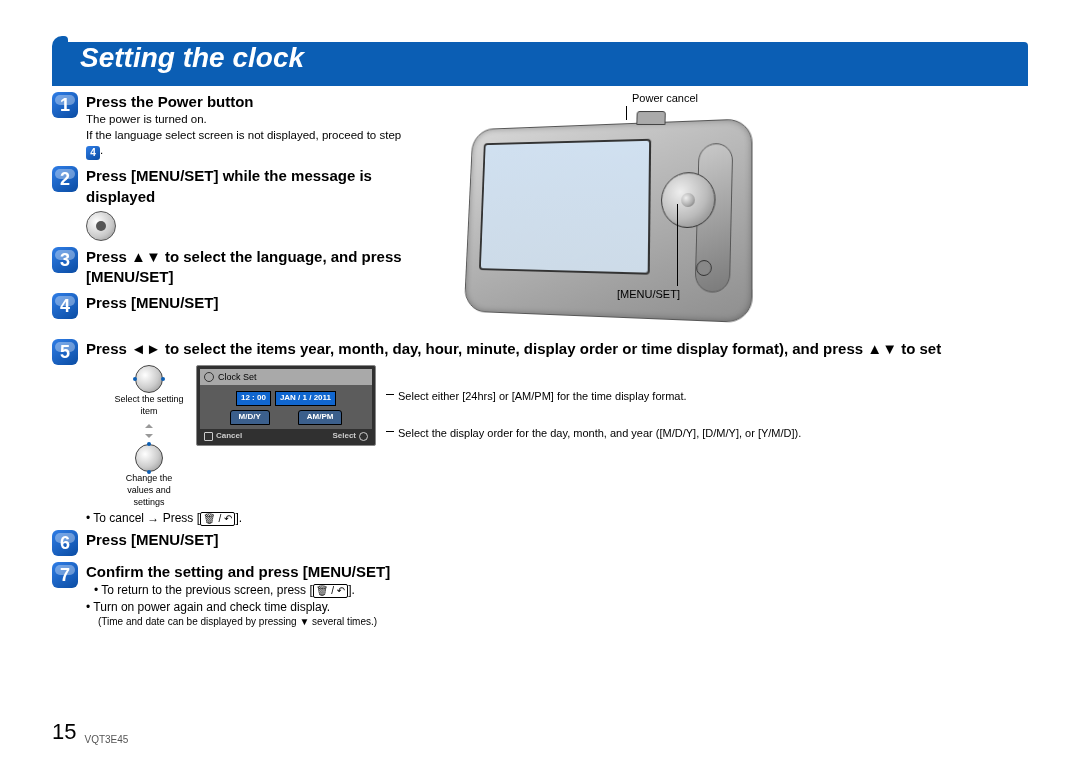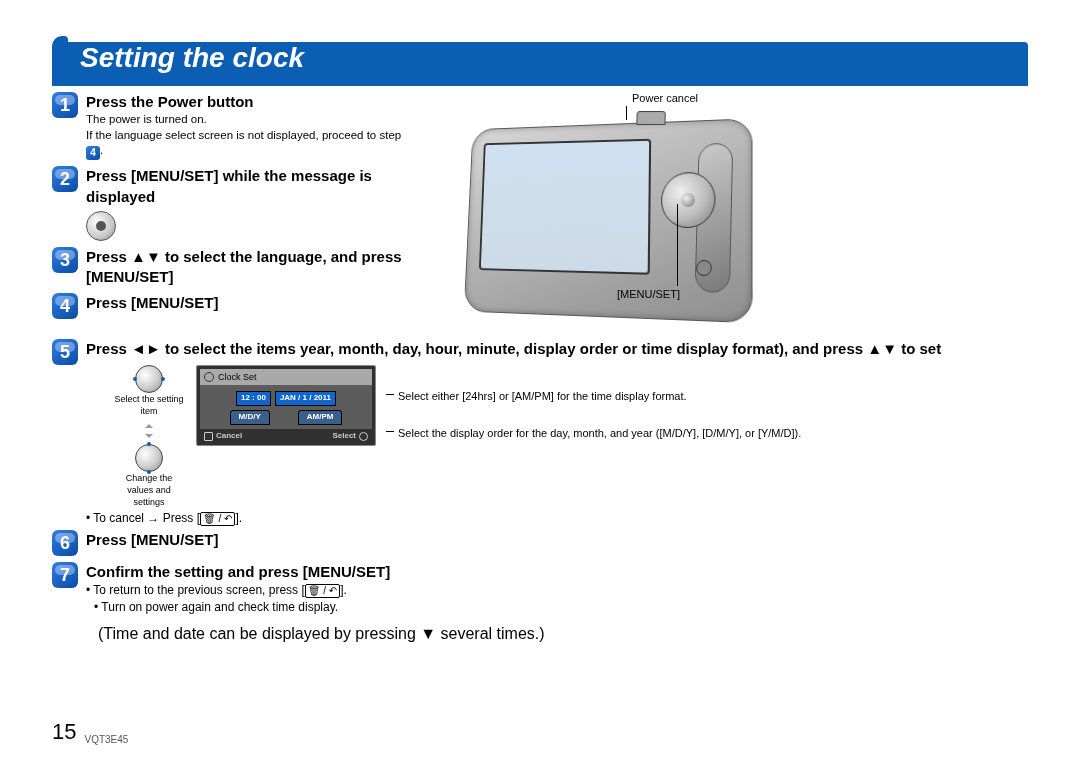--- a/index.html
+++ b/index.html
@@ -230,21 +230,21 @@
   .notes5{font-size:11px;line-height:1.3;}
   .notes5 .led{
     position:relative;padding-left:12px;
   }
   .notes5 .led::before{
     content:"";position:absolute;left:0;top:5px;width:8px;height:1px;background:#000;
   }
 
   .bullet{font-size:12px;margin-left:30px;}
   .bullet::before{content:"• ";}
-  .indent{font-size:16px;margin-left:42px;margin-top:8px;}
+  .indent{font-size:10px;margin-left:42px;}
   .trashback{
     display:inline-block;border:1px solid #000;border-radius:2px;
     padding:0 2px;font-size:10px;line-height:12px;vertical-align:0;
   }
 
   .page-footer{
     position:absolute;left:52px;bottom:20px;
     display:flex;align-items:flex-end;gap:8px;
   }
   .page-num{font-size:22px;color:#000;}
@@ -385,24 +385,24 @@
       <div class="num">6</div>
       <div class="step-body">
           <div class="step-head">Press [MENU/SET]</div>
         </div>
     </div>
 
     <div class="step">
       <div class="num">7</div>
       <div class="step-body" style="flex:1">
         <div class="step-head">Confirm the setting and press [MENU/SET]</div>
-        <div class="bullet" style="margin-left:0">
+        <div class="bullet" style="margin-left:8px">
           <span>To return to the previous screen, press [</span><span class="trashback">🗑 / ↶</span><span>].</span>
         </div>
-        <div class="bullet" style="margin-left:8px">Turn on power again and check time display.</div>
+        <div class="bullet" style="margin-left:0">Turn on power again and check time display.</div>
         <div class="indent" style="margin-left:12px">(Time and date can be displayed by pressing ▼ several times.)</div>
       </div>
     </div>
 
   </div>
 
   <div class="page-footer">
     <span class="page-num">15</span>
     <span class="doc-code">VQT3E45</span>
   </div>

